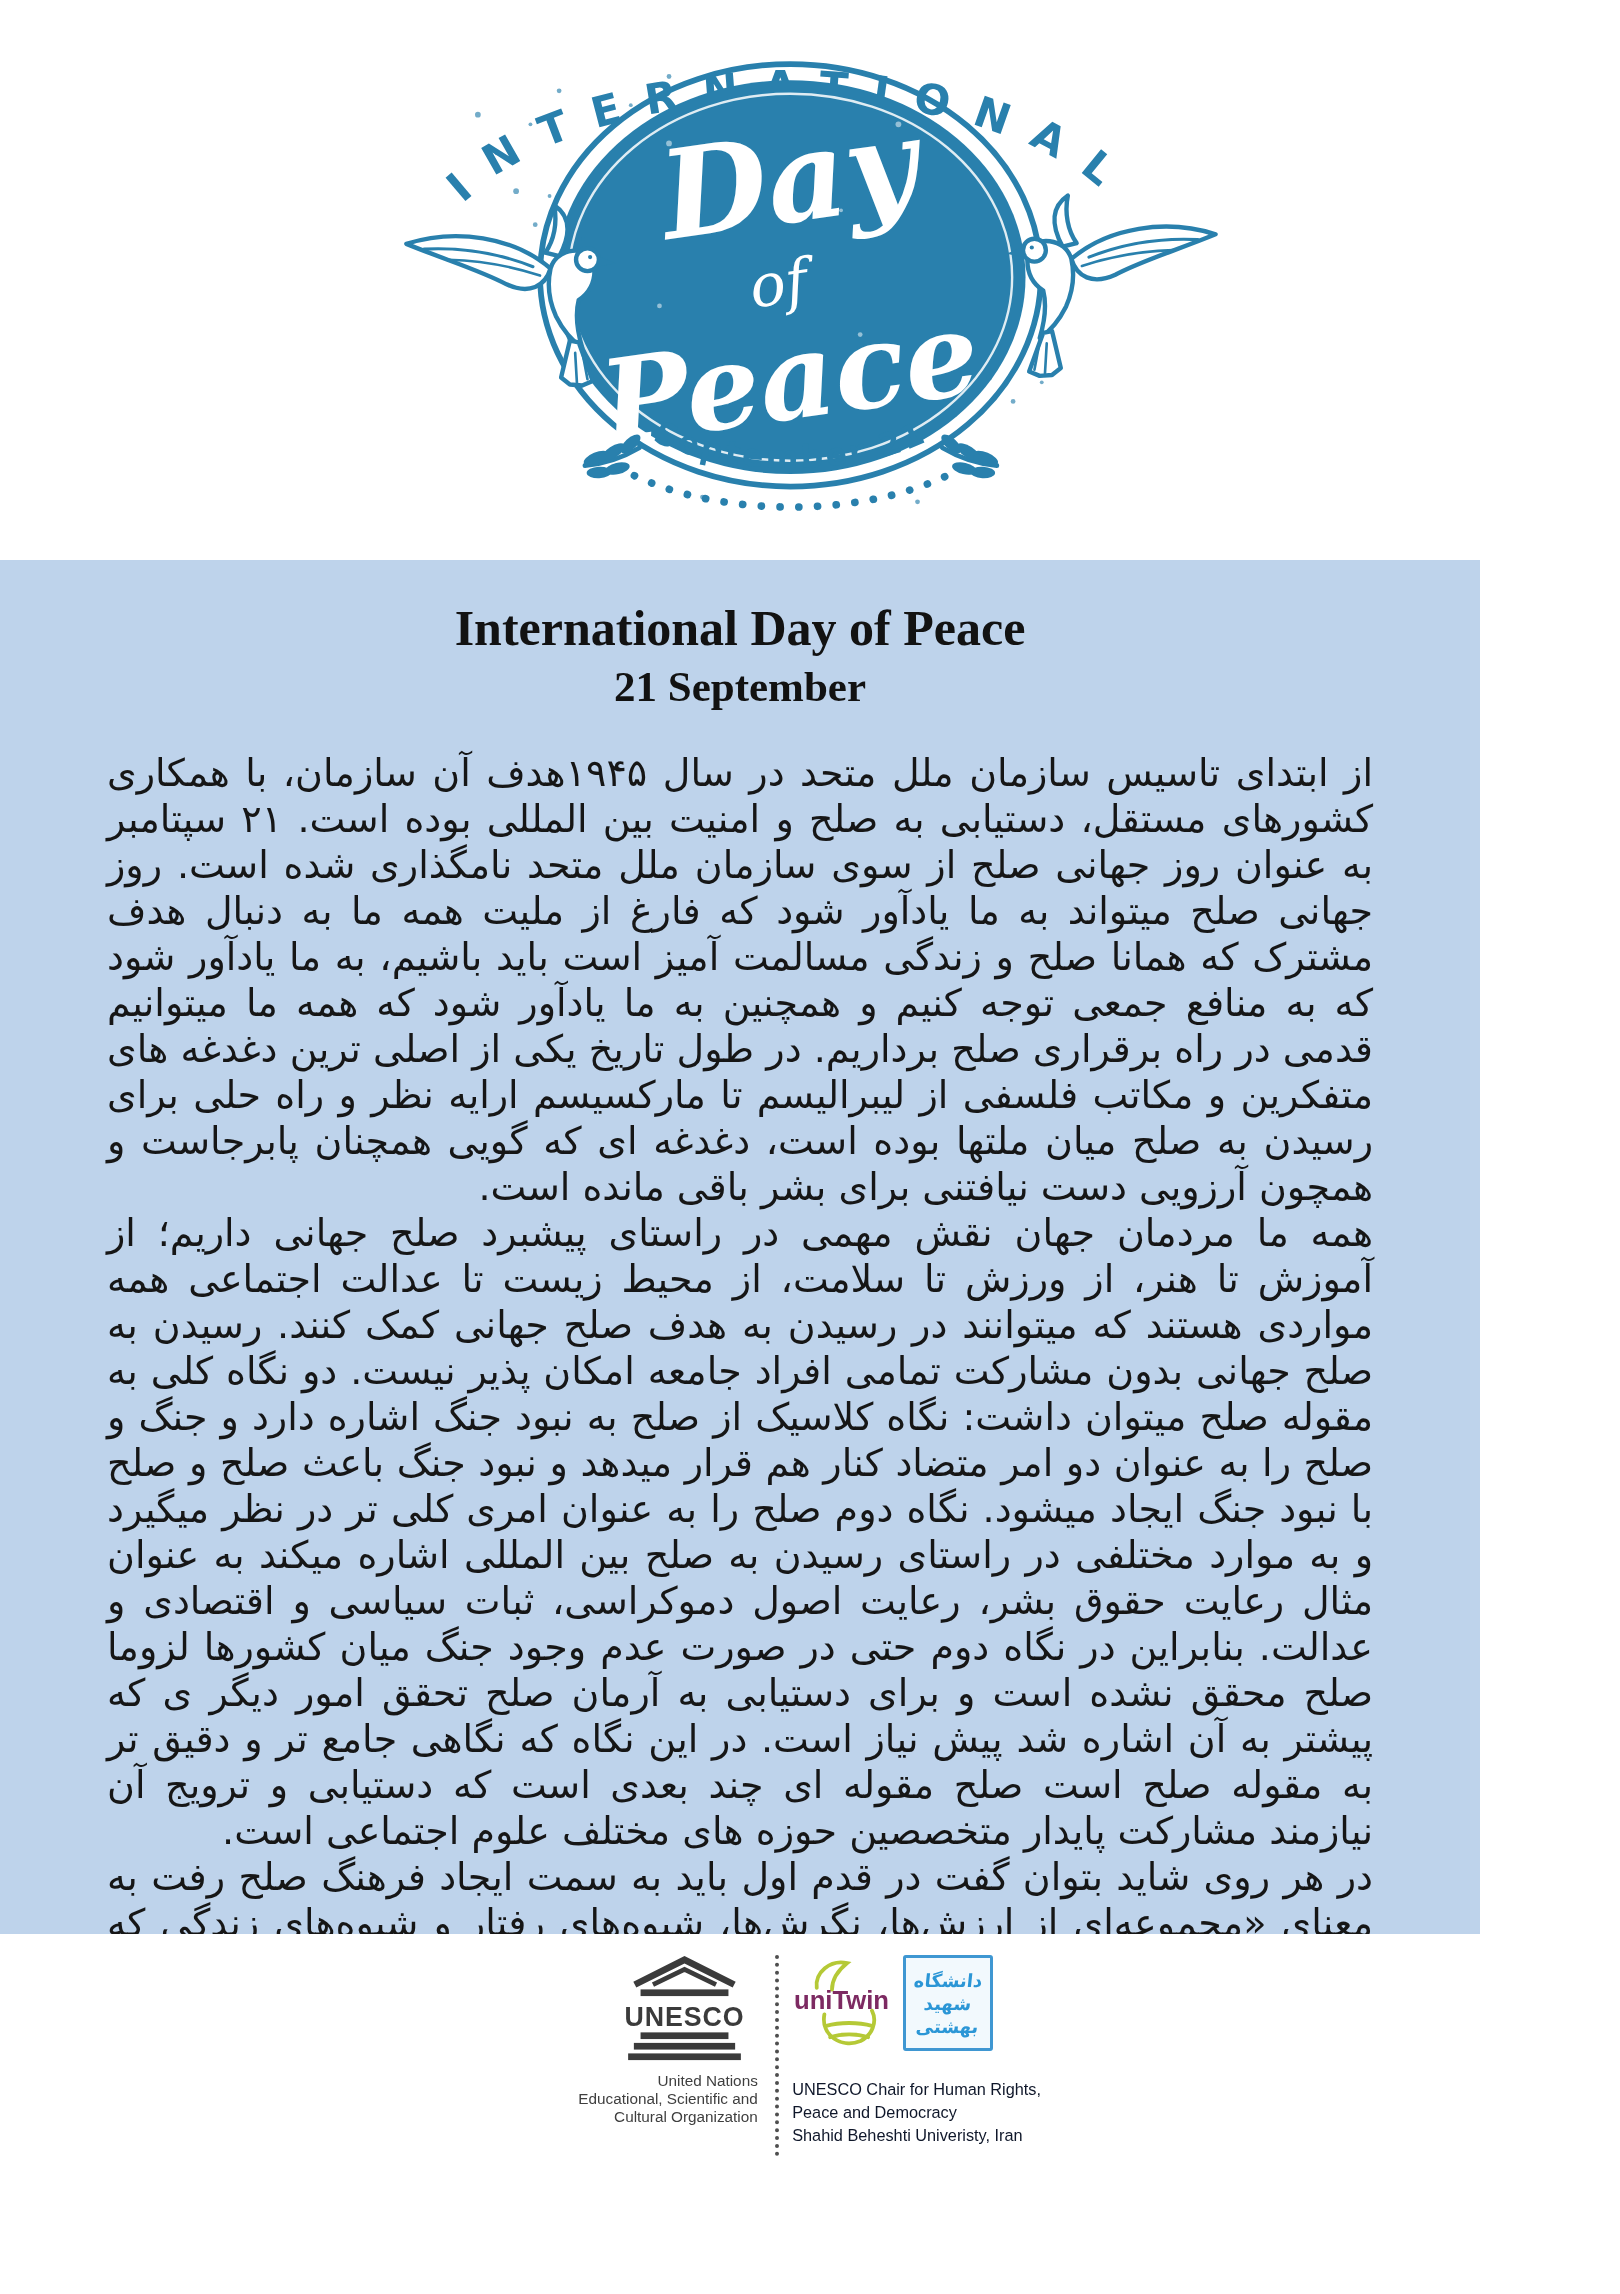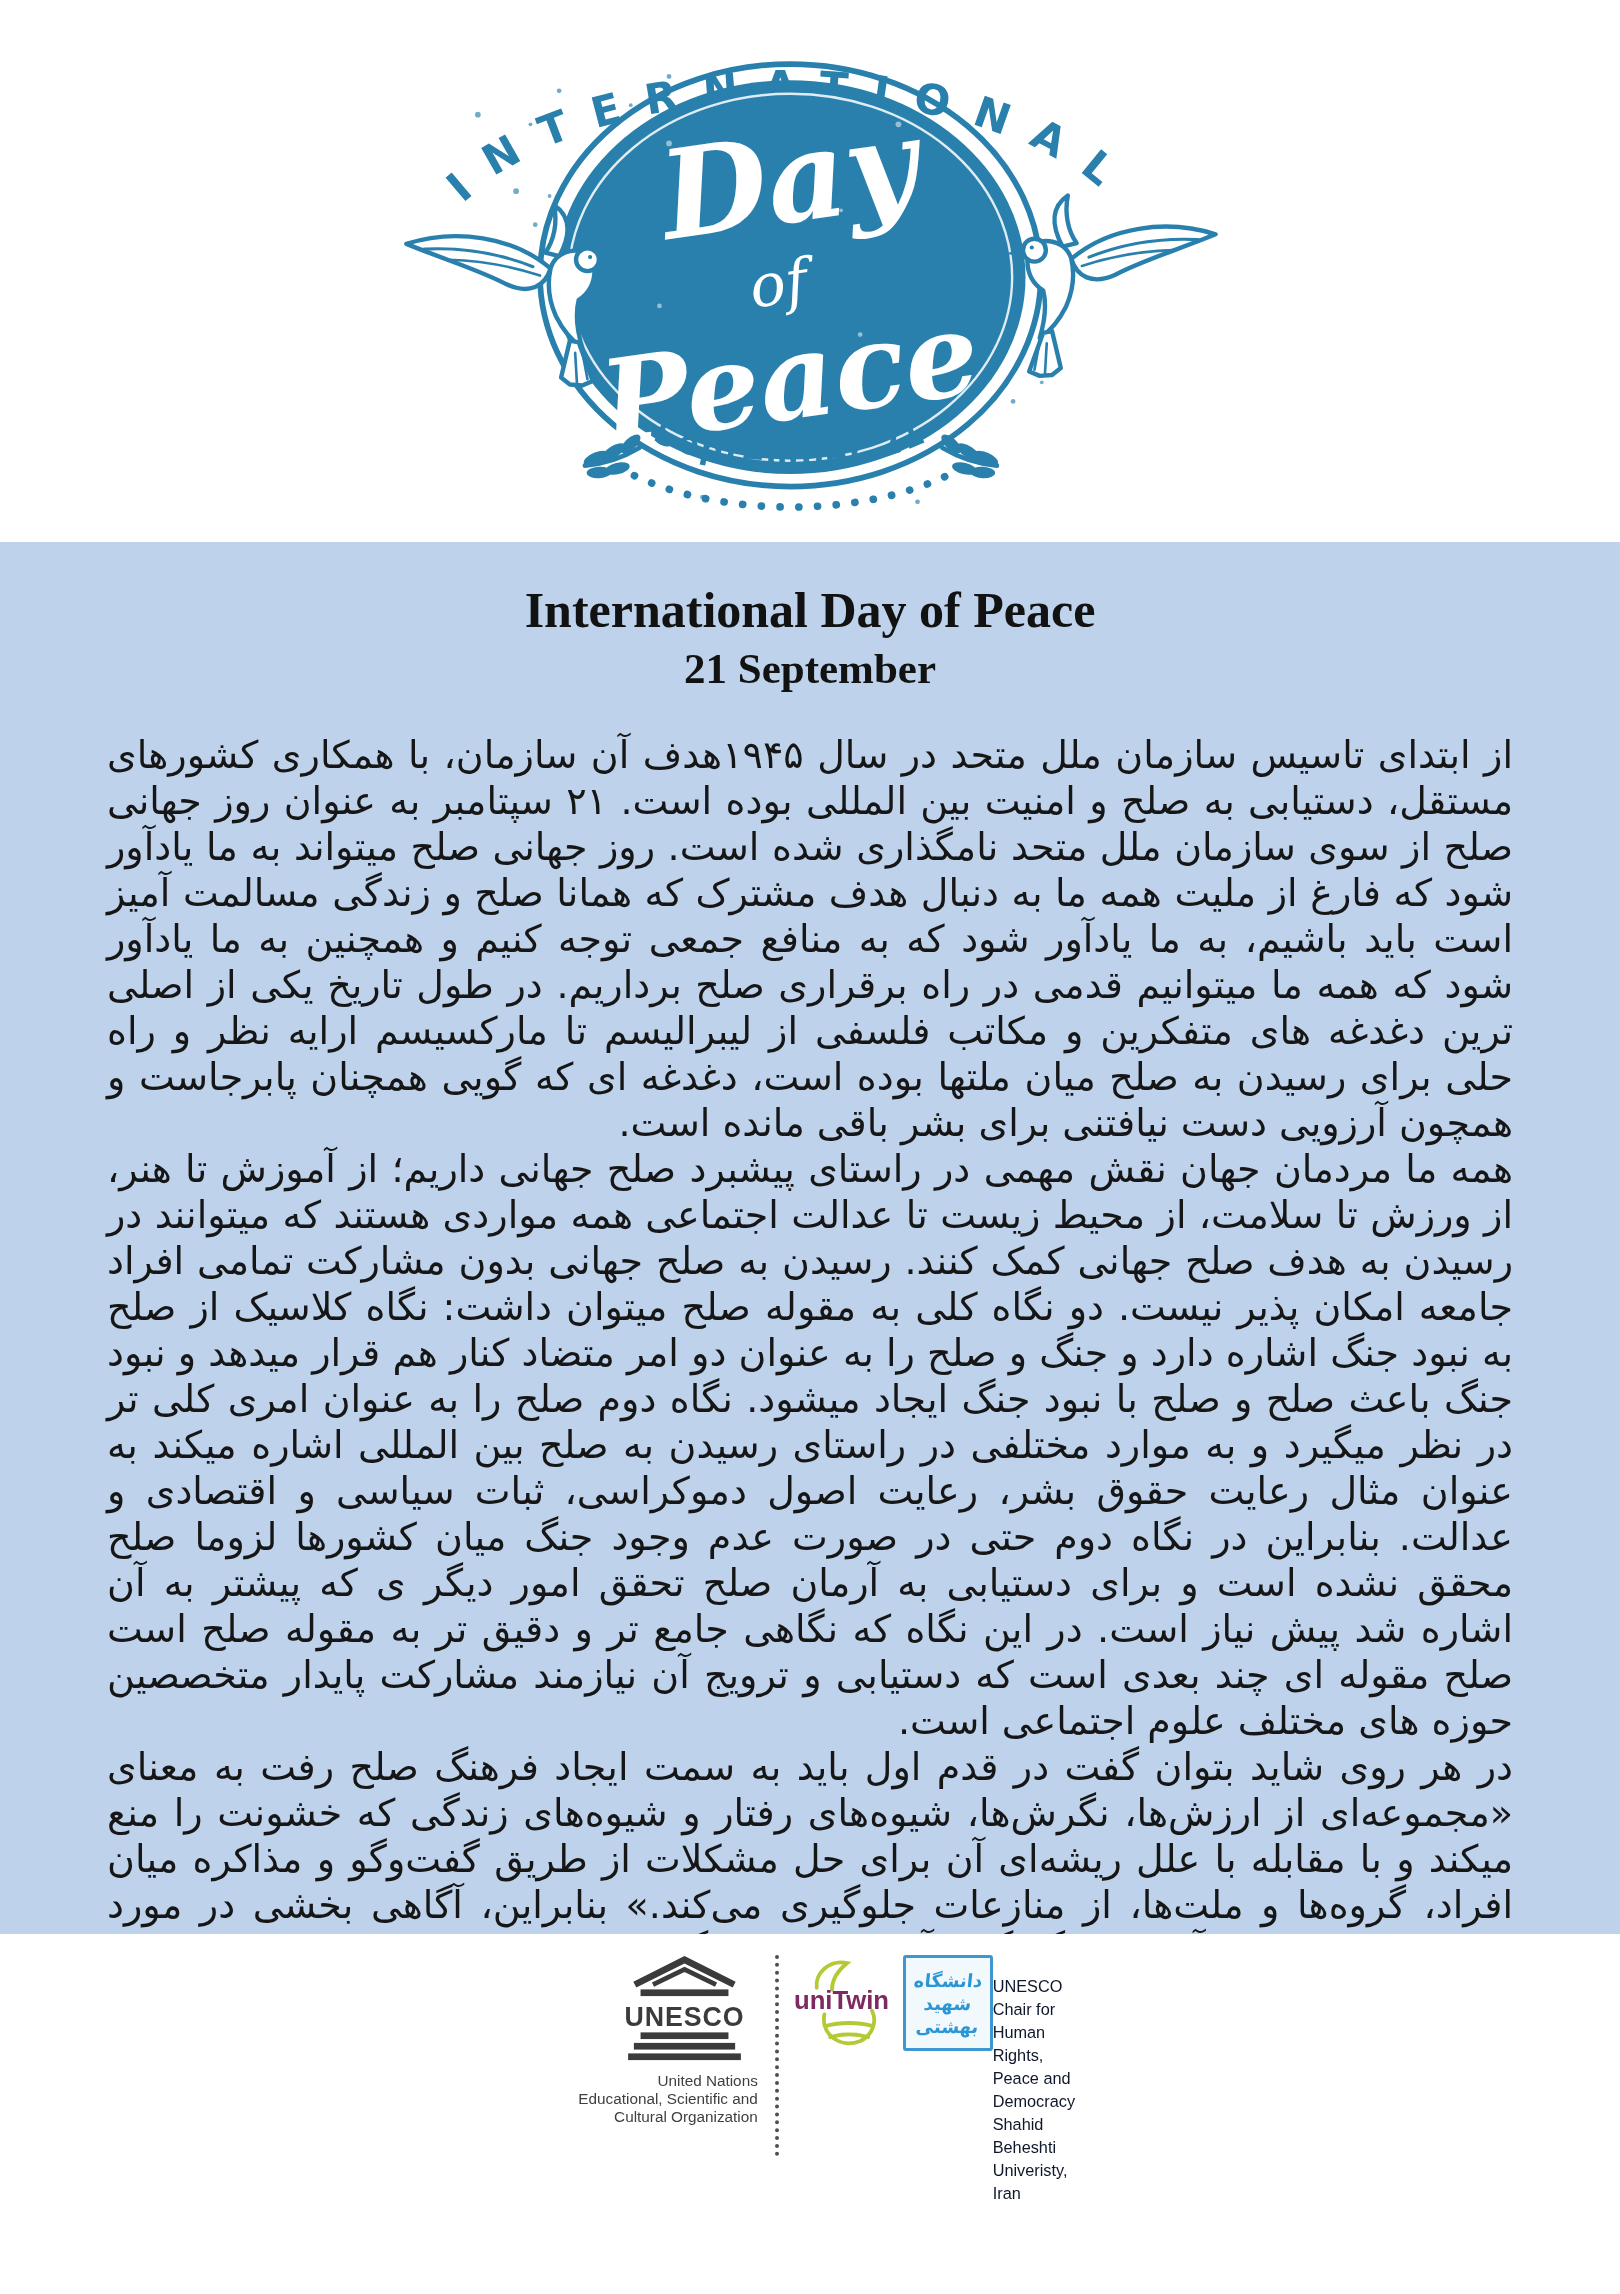--- a/index.html
+++ b/index.html
@@ -3,40 +3,40 @@
 <meta charset="utf-8">
 <style>
   html,body{margin:0;padding:0;}
   body{width:1620px;height:2294px;background:#ffffff;font-family:"DejaVu Sans",sans-serif;}
   .page{position:relative;width:1620px;height:2294px;overflow:hidden;background:#ffffff;}
 
   
   .header{position:absolute;top:0;left:0;width:1620px;height:542px;background:#ffffff;}
 
   
-  .panel{position:absolute;top:542px;left:0;width:1620px;height:1392px;background:#bed3eb;overflow:hidden;}
+  .panel{position:absolute;top:560px;left:0;width:1480px;height:1392px;background:#bed3eb;overflow:hidden;}
   .title-1{margin:40px 0 0 0;text-align:center;font-family:"Liberation Serif","DejaVu Serif",serif;
            font-weight:bold;font-size:50px;line-height:57px;color:#121212;}
   .title-2{margin:5px 0 0 0;text-align:center;font-family:"Liberation Serif","DejaVu Serif",serif;
            font-weight:bold;font-size:43px;line-height:50px;color:#121212;}
   .article{direction:rtl;text-align:justify;margin:38px 107px 0 107px;
            font-size:38px;line-height:46px;color:#161616;}
   .article p{margin:0;padding:0;}
   .signature{direction:rtl;text-align:center;margin-top:25px;font-weight:normal;
              font-size:30px;line-height:57px;color:#111111;}
 
   
   .footer{position:absolute;top:1934px;left:0;width:1620px;height:360px;background:#ffffff;}
   .footer-inner{display:flex;justify-content:center;align-items:flex-start;padding-top:21px;}
   .f-left{width:186px;display:flex;flex-direction:column;align-items:flex-end;}
   .f-left svg{margin-right:15.3px;}
   .f-left-text{margin-top:9.6px;text-align:right;font-family:"Liberation Sans",sans-serif;
                font-size:15.3px;line-height:18px;color:#3f3f3f;}
   .f-sep{height:201px;border-left:4.8px dotted #4f4f4f;margin:0 13.4px 0 17px;}
-  .f-right{width:256px;display:flex;flex-direction:row;align-items:flex-start;}
+  .f-right{width:256px;display:flex;flex-direction:column;align-items:flex-start;gap:7px;}
   .f-right-logos{display:flex;align-items:center;gap:11.5px;}
   .f-right-text{margin-top:20px;text-align:left;font-family:"Liberation Sans",sans-serif;
                 font-size:16.3px;line-height:23px;color:#0f172a;}
 
   .sbu-box{width:84px;height:90px;border:3.8px solid #3f97d2;border-radius:2.9px;background:#f2f9fd;
            display:flex;flex-direction:column;align-items:center;justify-content:center;}
   .sbu-box div{font-size:18px;font-weight:bold;color:#2b96d6;line-height:23px;transform:skewX(-6deg);}
 </style>
 </head>
 <body>

